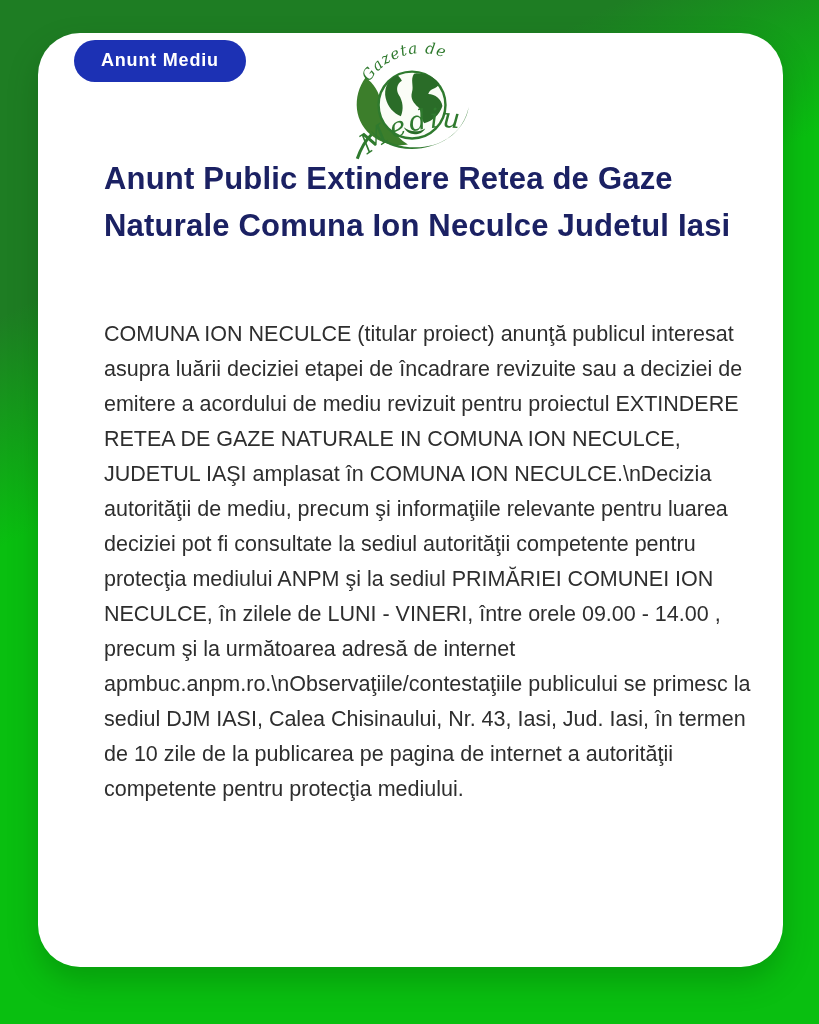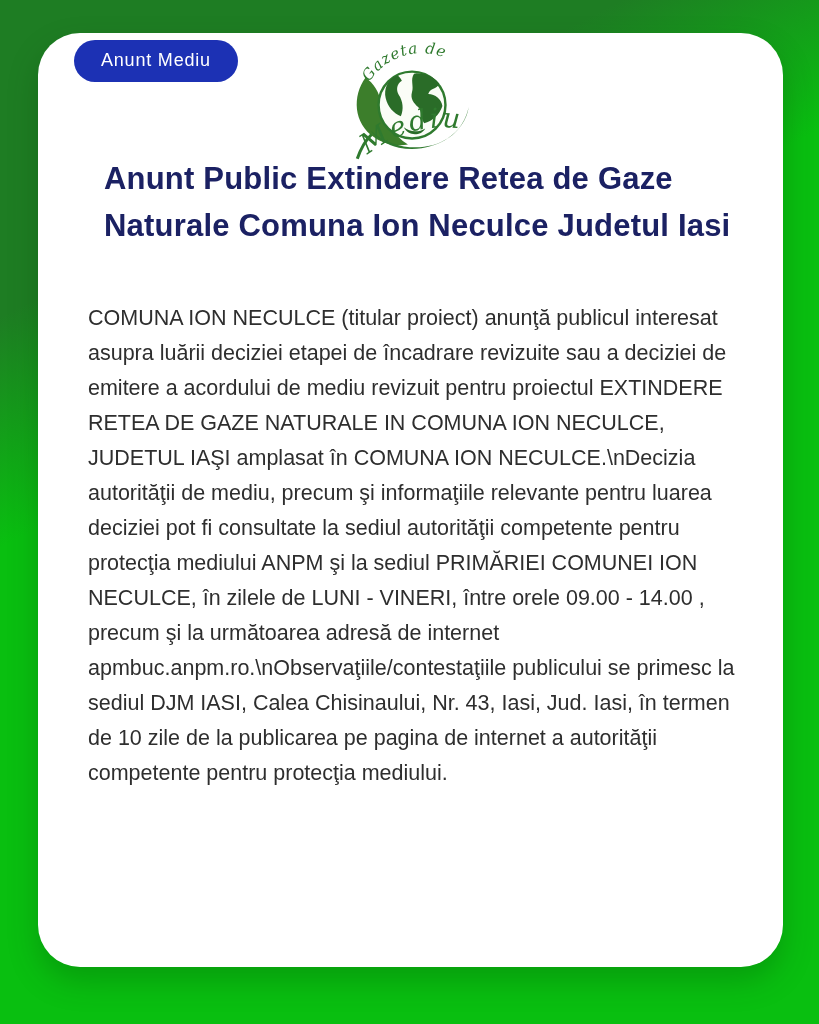--- a/index.html
+++ b/index.html
@@ -21,21 +21,21 @@
     background:var(--card-bg,#ffffff);
     border-radius:42px;
     box-shadow:0 14px 30px rgba(0,60,0,.25);
   }
   .badge{
     position:absolute;left:36px;top:7px;
     display:inline-block;border:none;cursor:pointer;
     background:var(--badge-bg,#1c31b4);
     color:var(--badge-text,#ffffff);
     font-family:"Liberation Sans", sans-serif;
-    font-size:18px;font-weight:400;letter-spacing:.8px;
+    font-size:18px;font-weight:700;letter-spacing:.8px;
     padding:10px 27px;border-radius:22px;line-height:1.2;text-align:center;
   }
   .logo{
     position:absolute;left:50%;top:-8px;transform:translateX(-50%);
     width:142px;height:150px;
   }
   .logo svg{display:block;width:100%;height:100%;}
   .logo .ln{fill:none;stroke:var(--logo-green,#2f7a2e);}
   .logo .globe-sea{fill:#fbfdf7;stroke:var(--logo-green,#2f7a2e);stroke-width:2.4;}
   .logo .land{fill:var(--logo-dark-green,#2a6c28);}
@@ -46,21 +46,21 @@
     font-style:italic;fill:var(--logo-green,#2f7a2e);
   }
   .logo .arc-top-text{font-size:15px;letter-spacing:1px;}
   .logo .arc-bot-text{font-size:27px;letter-spacing:2.5px;}
   .heading{
     position:absolute;left:50px;top:106px;width:640px;margin:16px;
     color:var(--heading,#1b2163);
     font-size:31px;line-height:47px;font-weight:700;letter-spacing:.2px;
   }
   .body-text{
-    position:absolute;left:50px;top:268px;width:658px;margin:0;
+    position:absolute;left:50px;top:268px;width:658px;margin:16px;
     color:var(--body-text,#2e2e2e);
     font-size:21.5px;line-height:35px;font-weight:400;
   }
 </style>
 </head>
 <body>
 
 <div class="stage">
   <div class="card">
 

